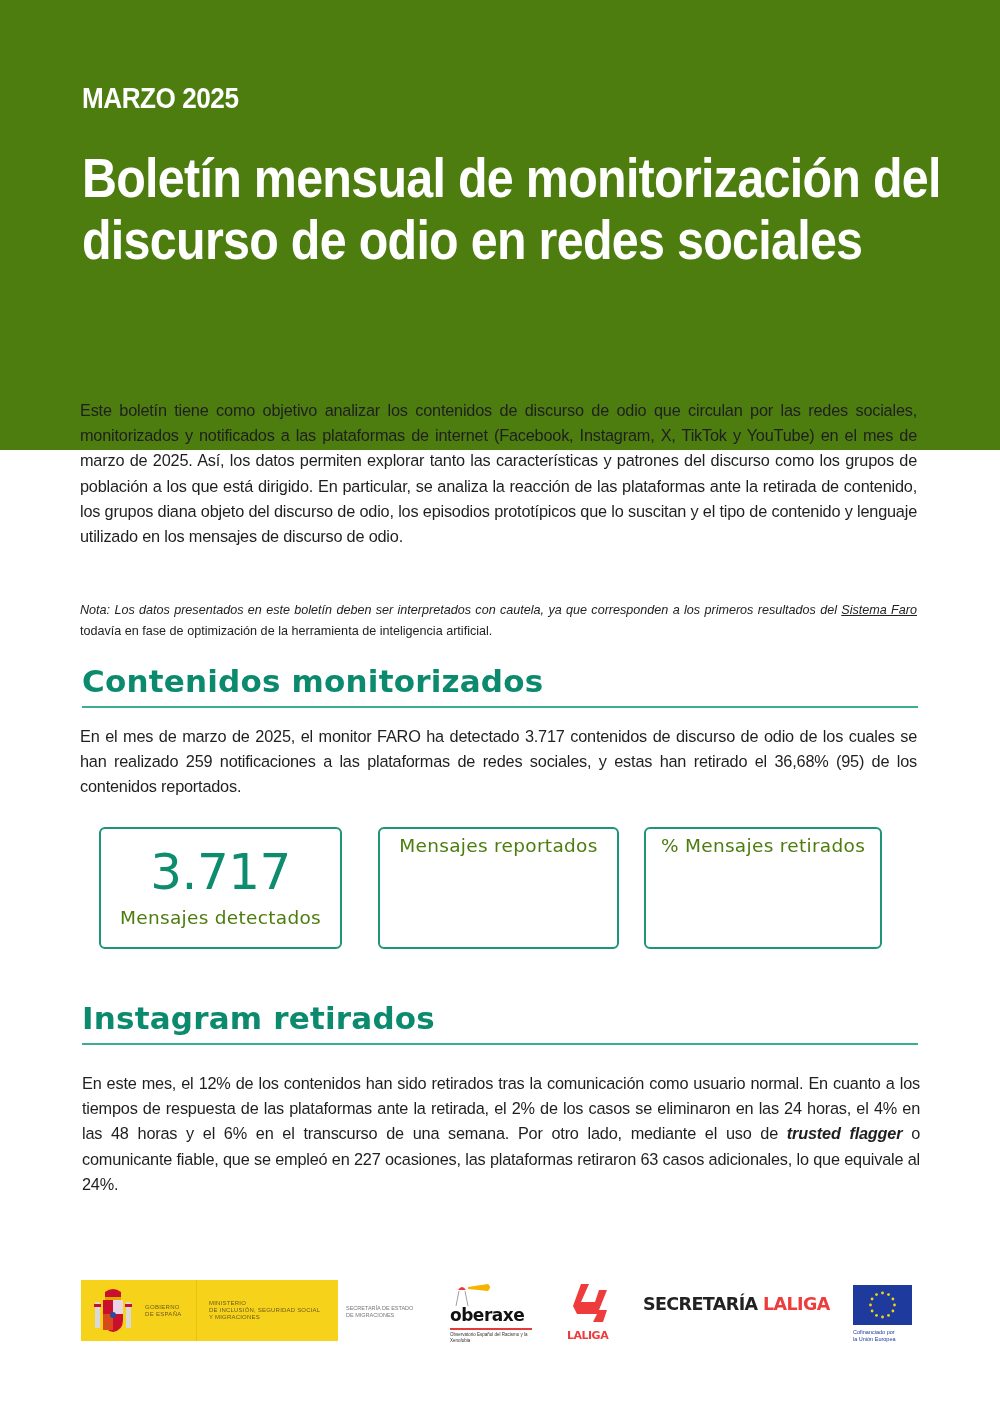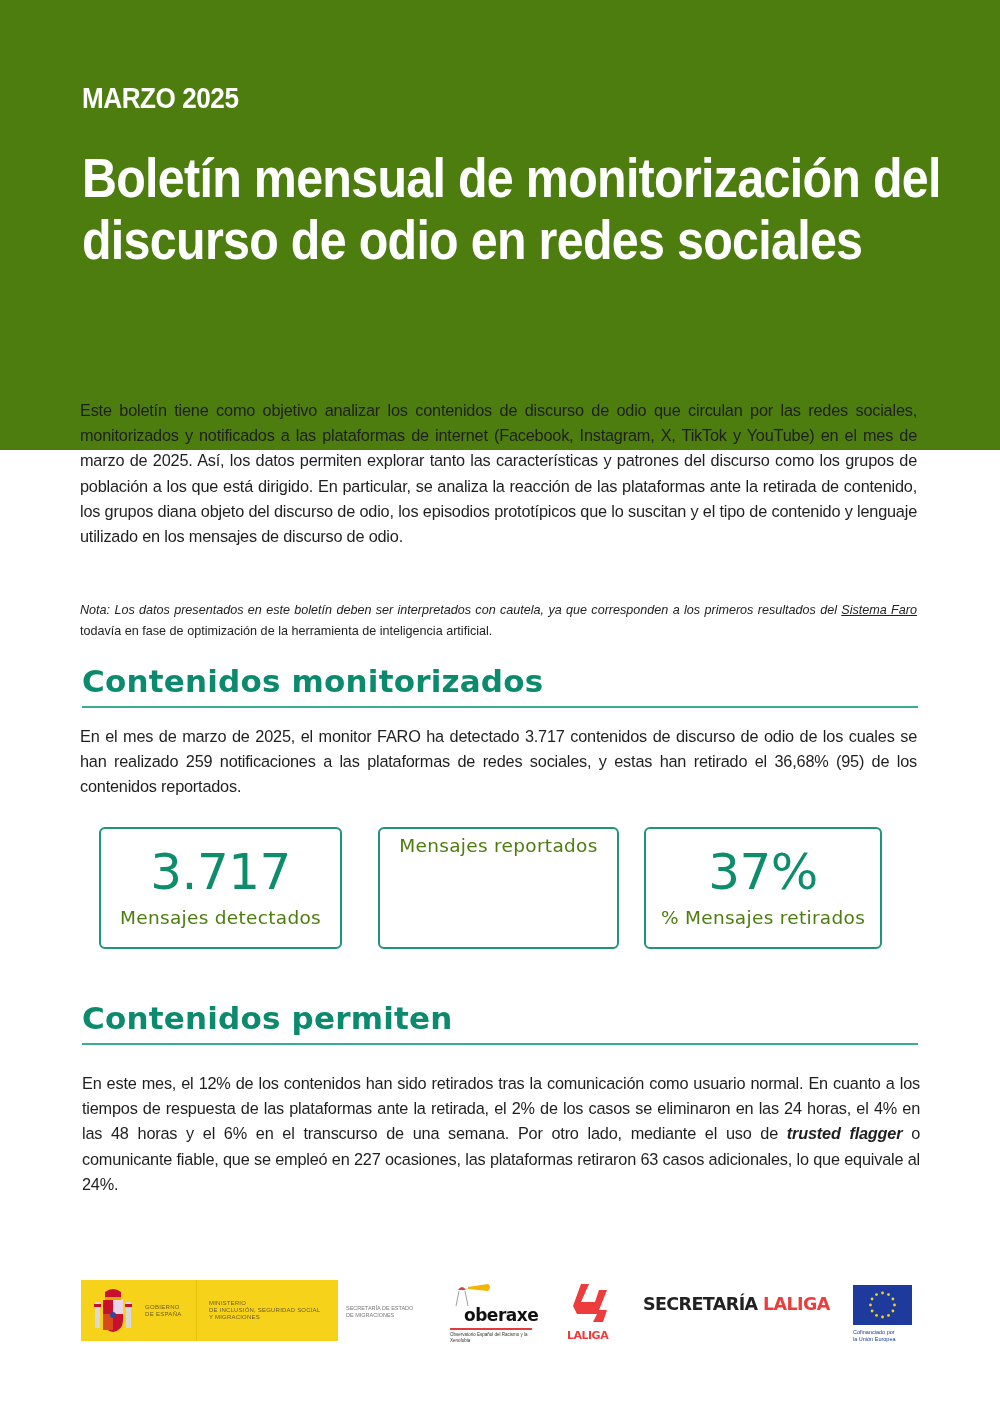--- a/index.html
+++ b/index.html
@@ -87,21 +87,21 @@
     }
     .gob .divider { width: 1px; height: 61px; background: #e8c20c; margin-left: 6px; }
     .gob .min-text {
       margin-left: 12px; font-size: 6px; line-height: 7px; color: #6b5a20; letter-spacing: 0.2px;
     }
     .secretaria {
       position: absolute; left: 346px; top: 35px; font-size: 5.5px; line-height: 7px; color: #777; width: 80px;
     }
     .oberaxe { position: absolute; left: 448px; top: 8px; width: 90px; height: 70px; }
     .oberaxe .word {
-      position: absolute; left: 16px; top: 27px; font-family: "DejaVu Sans", sans-serif; font-weight: bold;
+      position: absolute; left: 2px; top: 27px; font-family: "DejaVu Sans", sans-serif; font-weight: bold;
       font-size: 17px; color: #111; letter-spacing: -0.5px;
     }
     .oberaxe .red-line { position: absolute; left: 2px; top: 50px; width: 82px; height: 2px; background: #e23b3b; }
     .oberaxe .sub { position: absolute; left: 2px; top: 54px; font-size: 4.5px; line-height: 5.5px; color: #333; width: 82px; }
     .laliga { position: absolute; left: 565px; top: 10px; width: 50px; height: 64px; text-align: center; }
     .laliga .lbl { position: absolute; left: 2px; top: 49px; font-family: "DejaVu Sans", sans-serif; font-weight: bold; font-size: 11px; color: #ee3b3b; letter-spacing: -0.5px; }
     .fundacion {
       position: absolute; left: 643px; top: 24px; font-family: "DejaVu Sans", sans-serif; font-weight: bold;
       font-size: 17.5px; letter-spacing: -0.6px; color: #222;
     }
@@ -129,25 +129,24 @@
 <p class="para monitor">En el mes de marzo de 2025, el monitor FARO ha detectado 3.717 contenidos de discurso de odio de los cuales se han realizado 259 notificaciones a las plataformas de redes sociales, y estas han retirado el 36,68% (95) de los contenidos reportados.</p>
 
 <div class="stat stat1">
   <span class="num">3.717</span>
   <span class="lbl">Mensajes detectados</span>
 </div>
 <div class="stat stat2">
   <span class="lbl">Mensajes reportados</span>
 </div>
 <div class="stat stat3">
-  <span class="num">37%</span>
   <span class="lbl">% Mensajes retirados</span>
 </div>
 
-<h2 class="section-title sec2-title">Contenidos permiten</h2>
+<h2 class="section-title sec2-title">Instagram retirados</h2>
 <div class="rule sec2-rule"></div>
 <p class="para retirados"><span>En este mes, el 12% de los contenidos han sido retirados tras la comunicación como usuario normal. En cuanto a los tiempos de respuesta de las plataformas ante la retirada, el 2% de los casos se eliminaron en las 24 horas, el 4% en las 48 horas y el 6% en el transcurso de una semana. Por otro lado, mediante el uso de </span><span class="it">trusted flagger</span><span> o comunicante fiable, que se empleó en 227 ocasiones, las plataformas retiraron 63 casos adicionales, lo que equivale al  24%.</span></p>
 
 <div class="logos">
   <div class="gob">
     <div class="shield">
       <svg width="44" height="50" viewBox="0 0 44 50">
         <rect x="4" y="16" width="5" height="26" fill="#d9d9d9"></rect>
         <rect x="35" y="16" width="5" height="26" fill="#d9d9d9"></rect>
         <rect x="3" y="18" width="7" height="3" fill="#c8102e"></rect>

